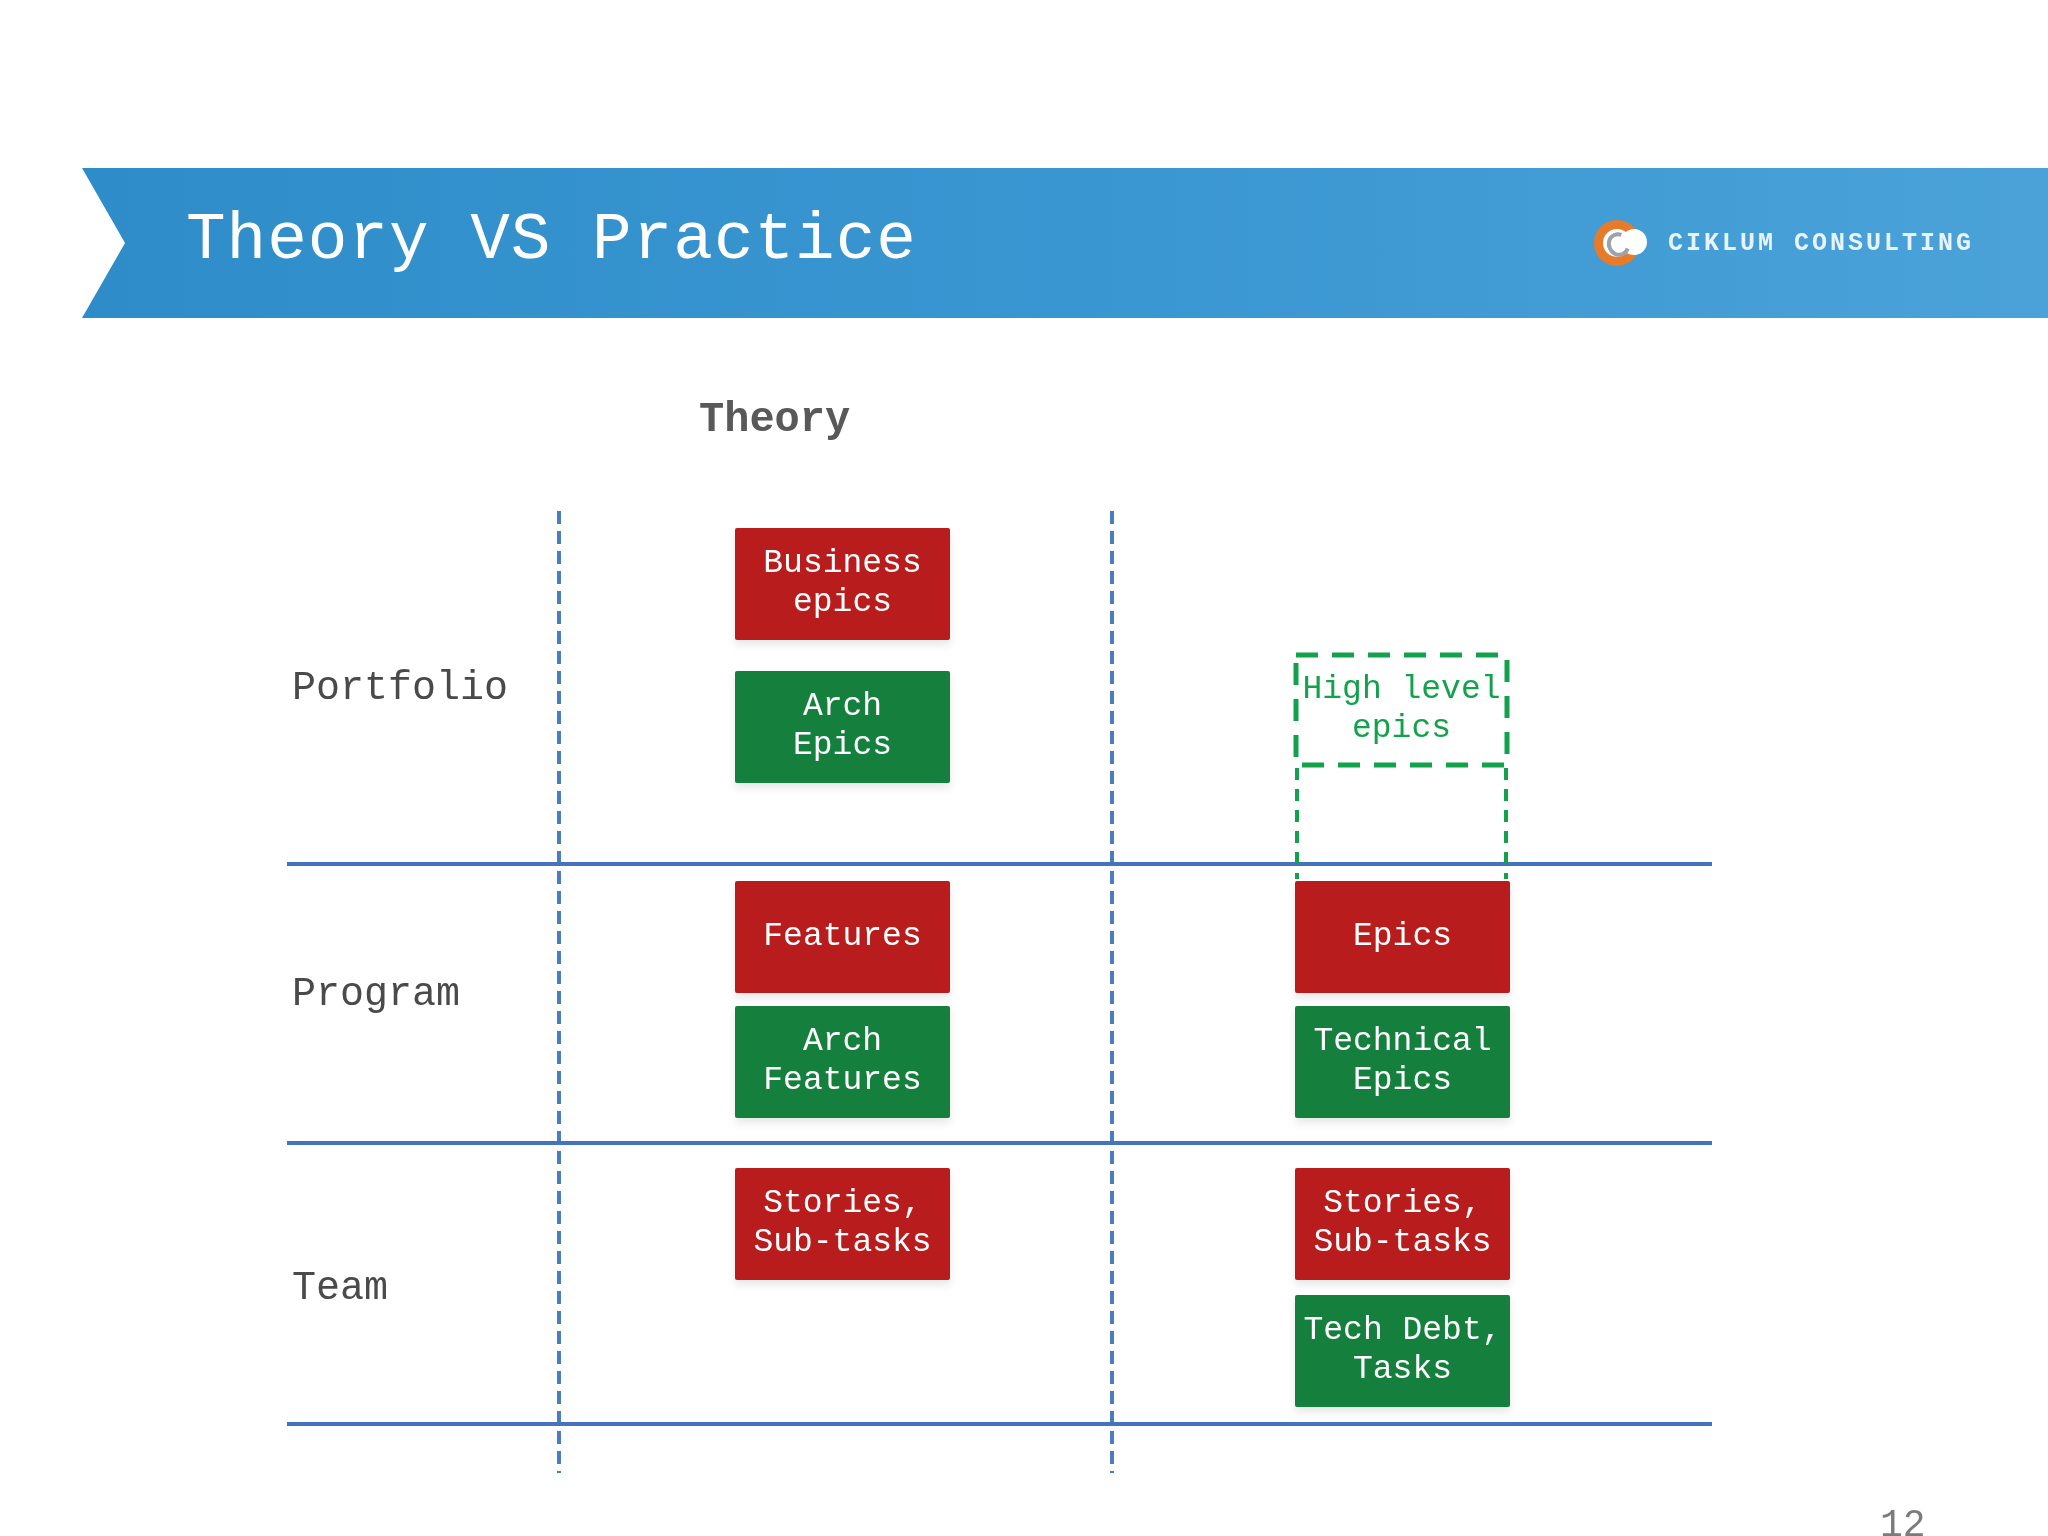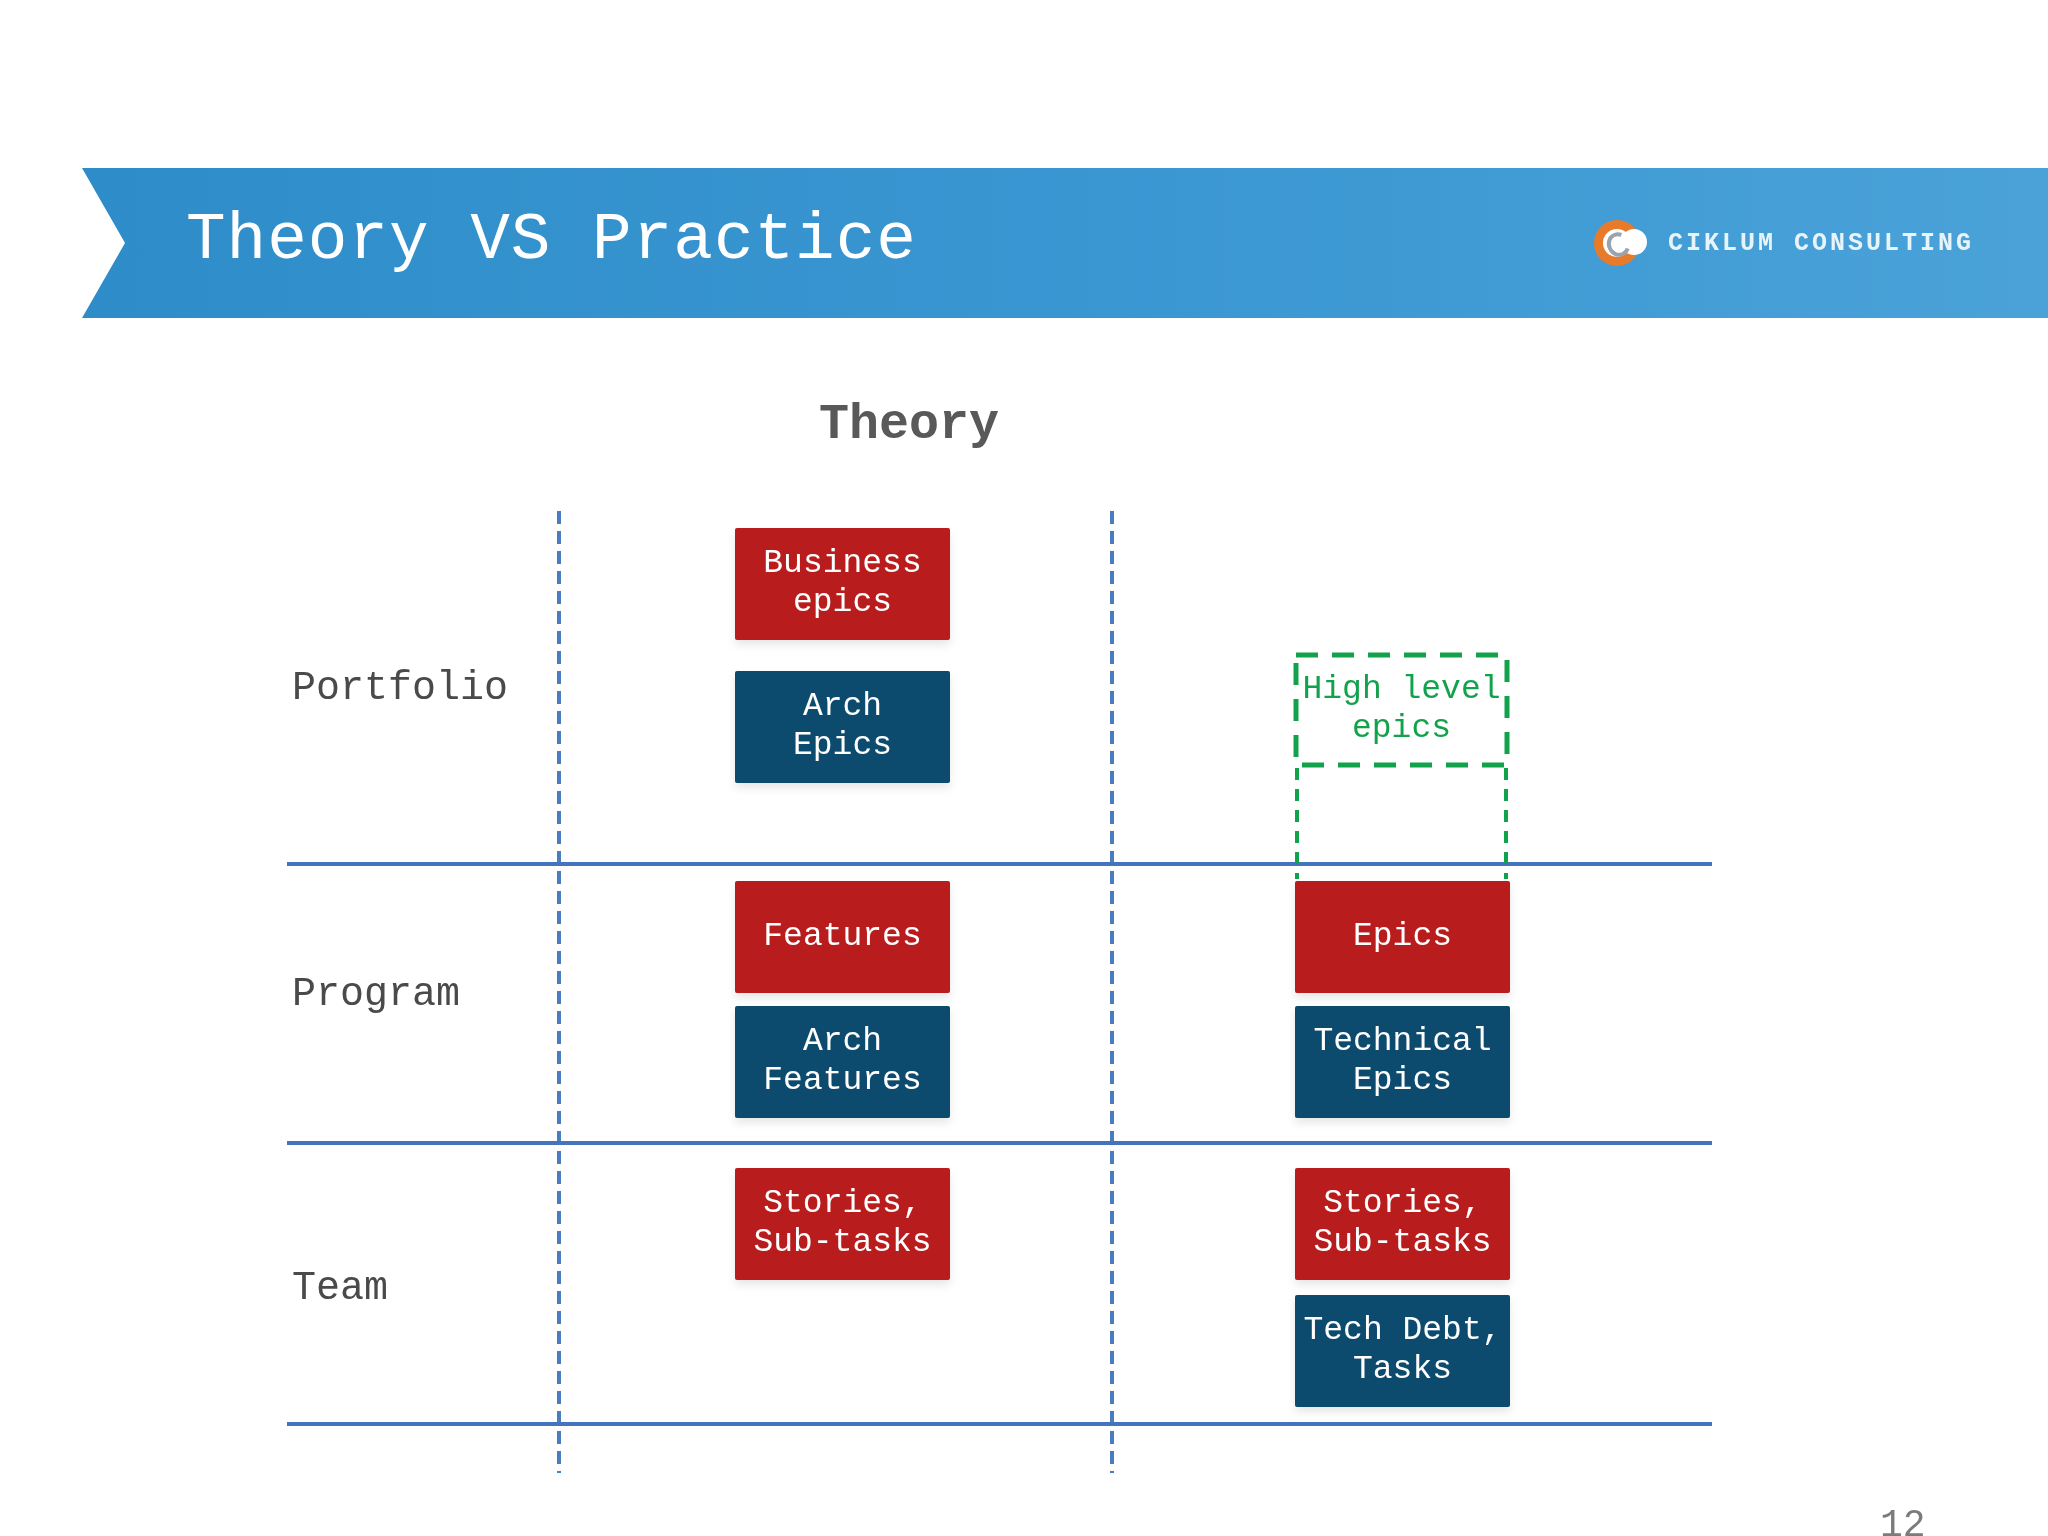--- a/index.html
+++ b/index.html
@@ -37,22 +37,22 @@
   .brand-mark{
     position:absolute;left:13px;top:12px;width:15px;height:17px;
     border:4px solid #9aa2ab;border-radius:50%;
     border-right-color:transparent;transform:rotate(-25deg);
   }
   .brand-name{
     color:#e8f4fb;font-size:25px;font-weight:600;letter-spacing:3px;white-space:nowrap;
   }
   
   .col-header{
-    position:absolute;top:348px;width:300px;text-align:right;
-    color:#595959;font-size:50px;font-weight:700;
+    position:absolute;top:348px;width:300px;text-align:left;
+    color:#595959;font-size:42px;font-weight:700;
   }
   .col-header.theory{left:699px;}
   .col-header.ourcase{left:1269px;}
   .row-label{
     position:absolute;left:292px;color:#4a4a4a;font-size:40px;font-weight:400;
   }
   .row-label.portfolio{top:618px;}
   .row-label.program{top:924px;}
   .row-label.team{top:1218px;}
   
@@ -70,21 +70,21 @@
   .hline.h3{top:1374px;}
   
   .box{
     position:absolute;width:215px;height:112px;
     display:flex;align-items:center;justify-content:center;
     text-align:center;color:#ffffff;font-size:33px;line-height:1.18;
     white-space:pre-line;border-radius:2px;
     box-shadow:0 5px 9px rgba(120,120,120,0.18);
   }
   .box.green{background:#b91c1c;}
-  .box.pink{background:#0c4a6e;}
+  .box.pink{background:#15803d;}
   .t-col{left:735px;}
   .c-col{left:1295px;}
   .y-business{top:480px;}
   .y-archepics{top:623px;}
   .y-features{top:833px;}
   .y-archfeat{top:958px;}
   .y-stories{top:1120px;}
   .y-spikes{top:1247px;}
   
   .dashed-box{

